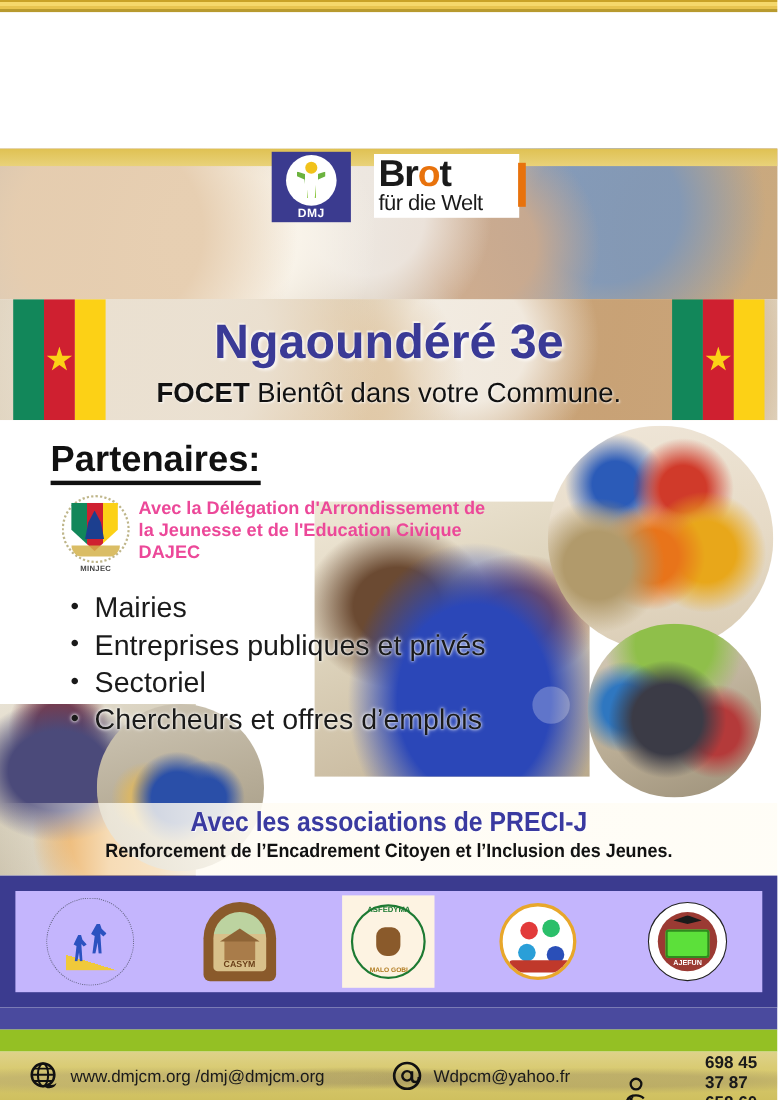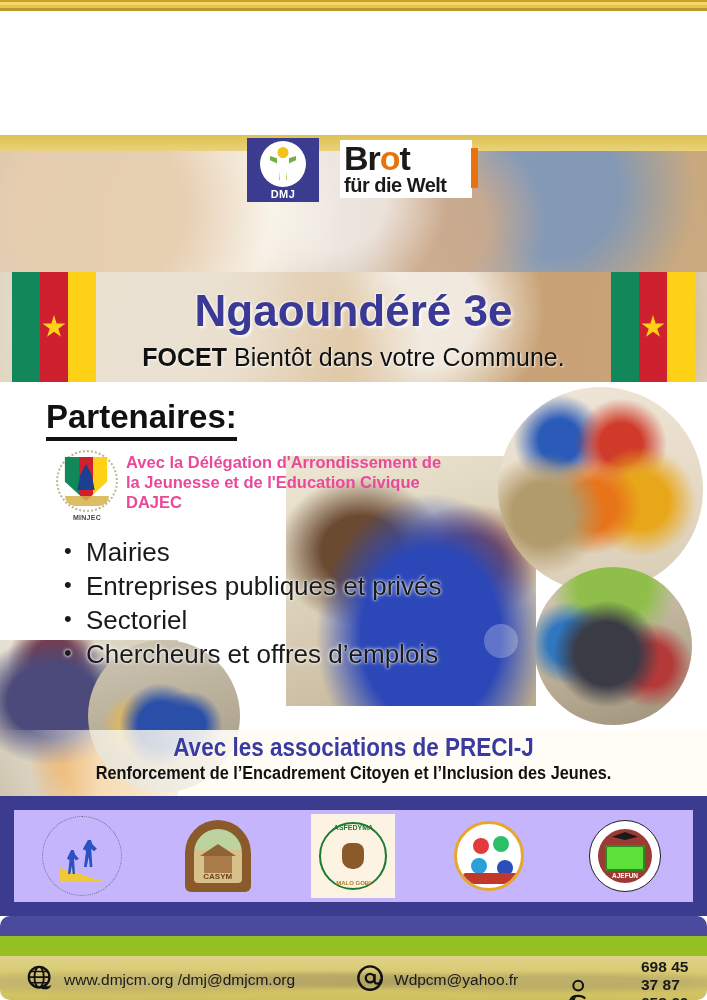--- a/index.html
+++ b/index.html
@@ -116,21 +116,21 @@
     width: 132px; height: 58px;
     background: #ffffff;
     padding: 2px 4px;
   }
   .brot-top {
     font-weight: bold; font-size: 34px; line-height: 32px;
     color: #1a1a1a; letter-spacing: -1px;
   }
   .brot-top .o { color: #e8720c; }
   .brot-bottom {
-    font-weight: bold; font-size: 20px; line-height: 22px;
+    font-weight: normal; font-size: 20px; line-height: 22px;
     color: #1a1a1a; letter-spacing: -.5px;
   }
   .brot-rule {
     position: absolute; right: -6px; top: 8px;
     width: 7px; height: 40px; background: #e8720c;
   }
 
   
   .ngaband {
     position: absolute; top: 272px; left: 0; width: 707px; height: 110px;
@@ -420,21 +420,20 @@
   }
   .plogo-ajef .lbl2 {
     position: absolute; bottom: 4px; left: 0; width: 100%;
     text-align: center; font-size: 6.5px; font-weight: bold; color: #fff;
   }
 
   
   .footer {
     position: absolute; top: 916px; left: 0; width: 707px; height: 84px;
     overflow: hidden;
-    border-radius: 10px;
   }
   .f-blue {
     position: absolute; top: 0; left: 0; width: 707px; height: 20px;
     background: #4a4a9e;
   }
   .f-green {
     position: absolute; top: 20px; left: 0; width: 707px; height: 20px;
     background: #94c024;
   }
   .f-yellow {

